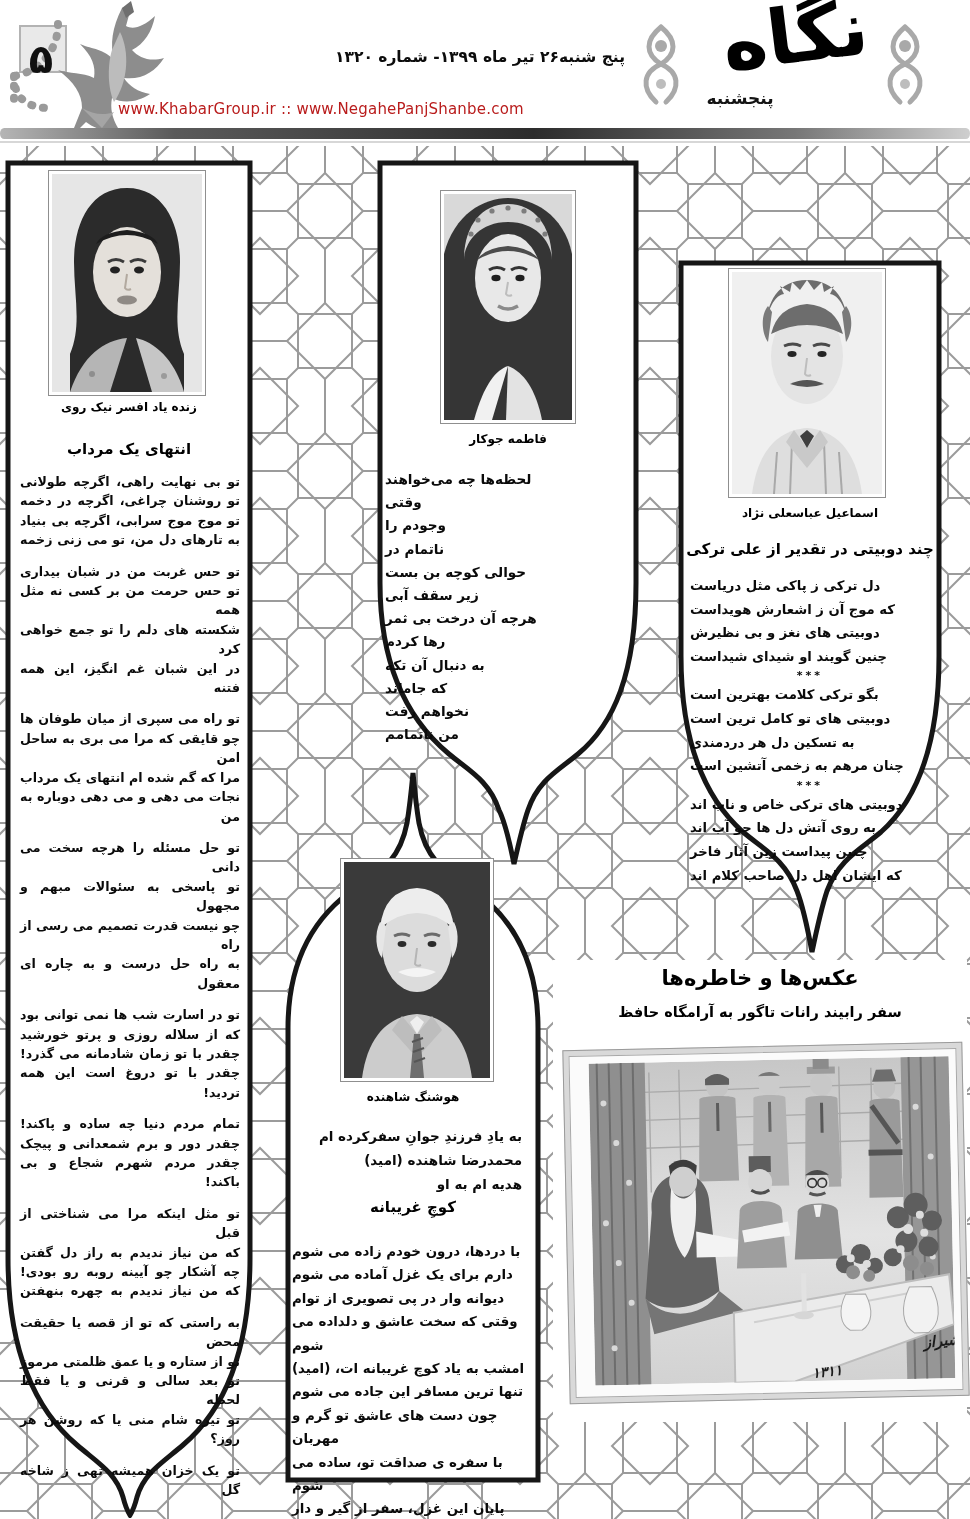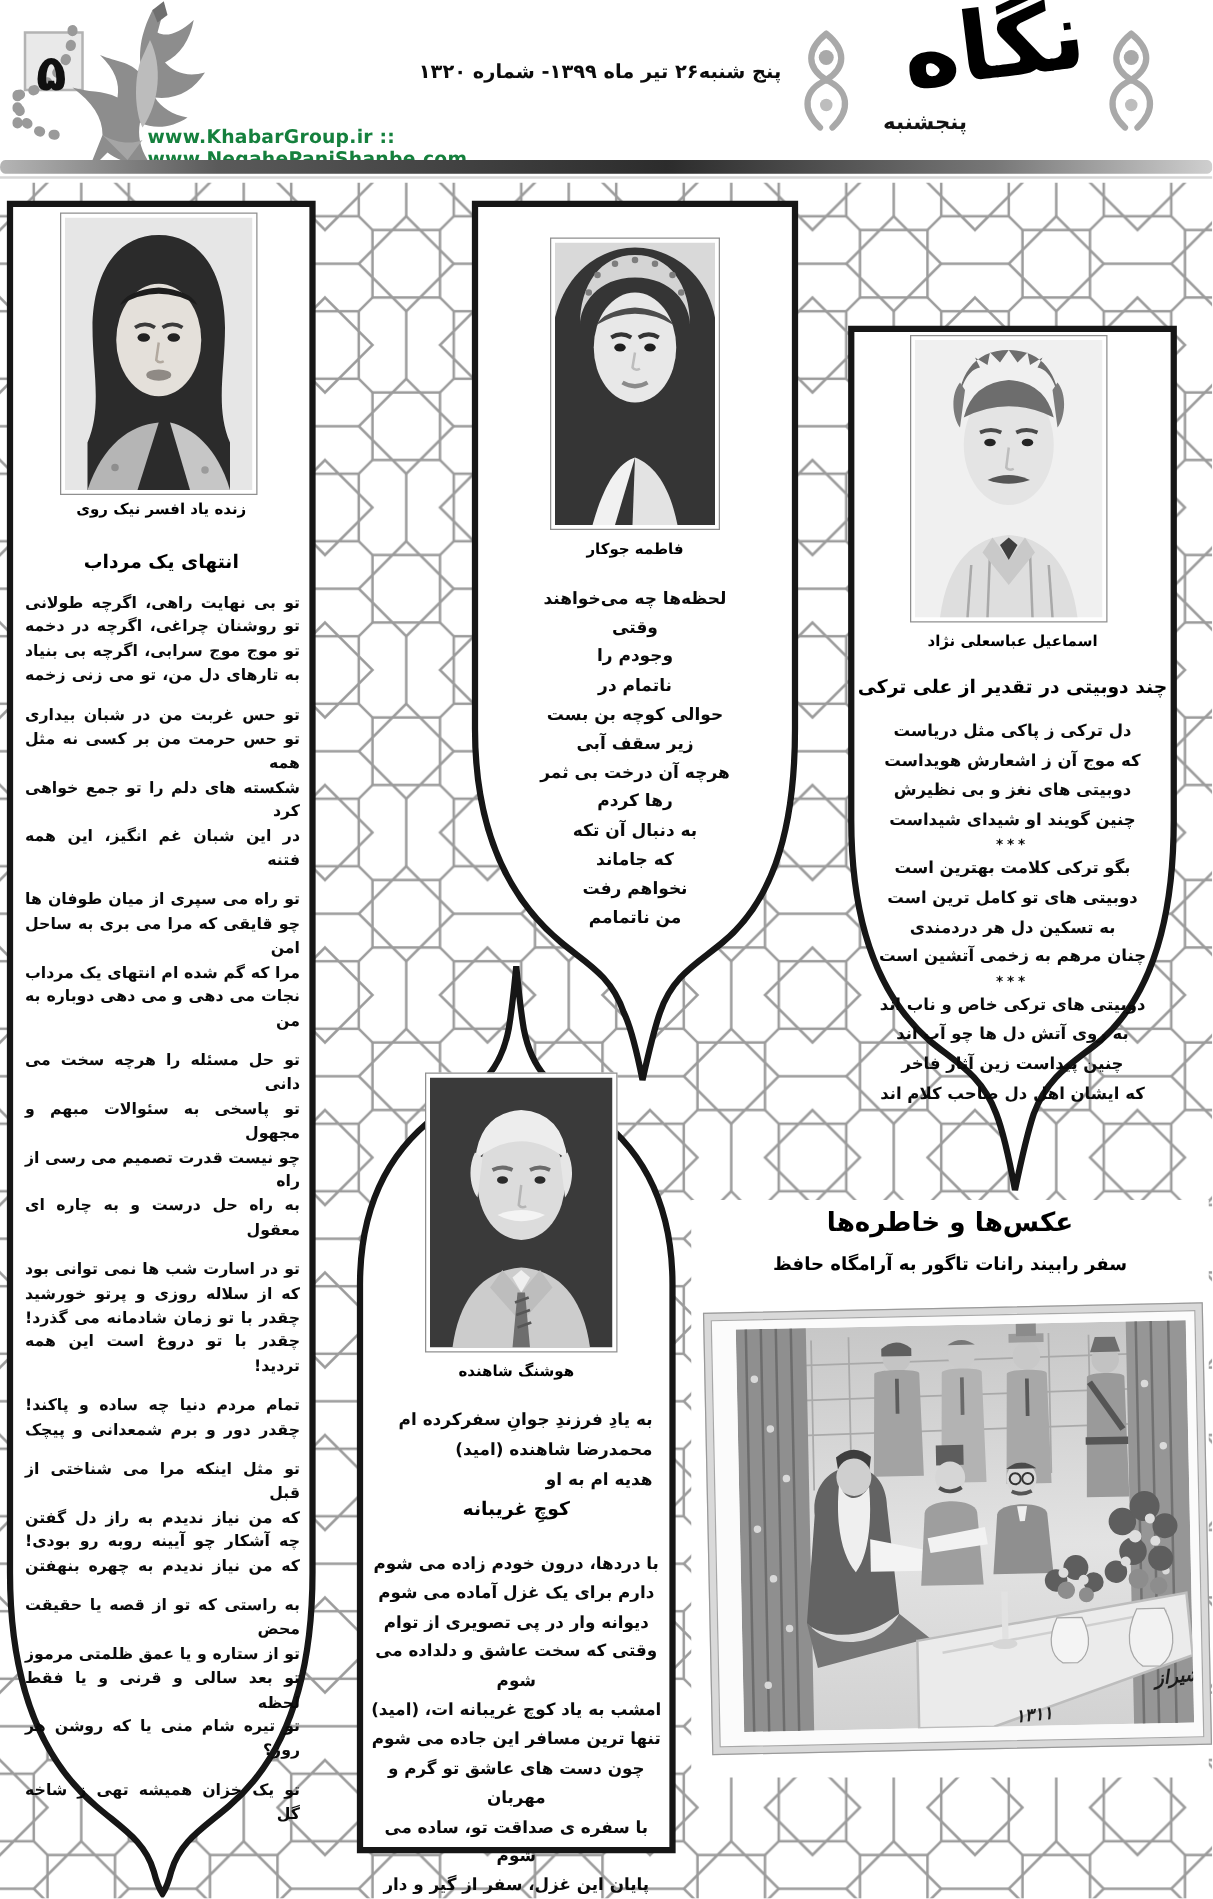--- a/index.html
+++ b/index.html
@@ -5,31 +5,31 @@
   html,body{margin:0;padding:0;background:#fff;}
   .page{position:relative;width:970px;height:1519px;background:#fff;overflow:hidden;
         font-family:"DejaVu Sans",sans-serif;direction:rtl;color:#111;}
   .abs{position:absolute;}
   
   .hbar{left:0;top:128px;width:970px;height:11px;
         background:linear-gradient(90deg,#b5b5b5 0%,#5a5a5a 18%,#2c2c2c 55%,#777 82%,#cfcfcf 100%);
         border-radius:6px/8px;}
   .hbar2{left:0;top:141px;width:970px;height:2px;background:#d7d7d7;}
   .urls{left:118px;top:100px;width:420px;direction:ltr;text-align:left;
-        font-size:15px;font-weight:700;color:#15803d;letter-spacing:.2px;}
+        font-size:15px;font-weight:400;color:#b91c1c;letter-spacing:.2px;}
   .dateline{left:330px;top:48px;width:300px;text-align:center;font-size:15.5px;font-weight:800;color:#0c0c0c;}
   .logo-main{left:705px;top:-10px;width:180px;text-align:center;font-size:76px;font-weight:900;
              color:#000;transform:rotate(-7deg);line-height:1.2;}
   .logo-sub{left:680px;top:88px;width:120px;text-align:center;font-size:17px;font-weight:700;color:#141414;letter-spacing:1px;}
   .numbadge-digit{left:18px;top:36px;width:46px;text-align:center;font-size:40px;font-weight:900;color:#101010;}
   
   .col-title{text-align:center;font-weight:900;font-size:12px;color:#000;}
   .poem-title{text-align:center;font-weight:900;font-size:15px;color:#000;}
   .jlines div{text-align:justify;text-align-last:justify;font-size:12.6px;line-height:19.4px;font-weight:700;color:#0a0a0a;}
-  .clines div{text-align:center;font-weight:700;color:#0a0a0a;}
+  .clines div{text-align:left;font-weight:700;color:#0a0a0a;}
   .mid div{font-size:13.6px;line-height:23.2px;}
   .rgt div{font-size:13.2px;line-height:23.6px;}
   .bot div{font-size:13.4px;line-height:23.4px;}
   .ded div{text-align:right;font-size:13.5px;line-height:24px;font-weight:700;color:#0a0a0a;}
   .jlines .gap{height:12px;line-height:12px;}
   .clines .sep,.jlines .sep{font-size:11px;line-height:15px;letter-spacing:3px;text-align:center;}
   
   .photo{background:#fff;border:1px solid #8f8f8f;padding:3px;}
   .photo svg{display:block;}
   
@@ -173,20 +173,21 @@
       <div>چو نیست قدرت تصمیم می رسی از راه</div>
       <div>به راه حل درست و به چاره ای معقول</div>
       <div class="gap"></div>
       <div>تو در اسارت شب ها نمی توانی بود</div>
       <div>که از سلاله روزی و پرتو خورشید</div>
       <div>چقدر با تو زمان شادمانه می گذرد!</div>
       <div>چقدر با تو دروغ است این همه تردید!</div>
       <div class="gap"></div>
       <div>تمام مردم دنیا چه ساده و پاکند!</div>
       <div>چقدر دور و برم شمعدانی و پیچک</div>
+      <div>چقدر مردم شهرم شجاع و بی باکند!</div>
       <div class="gap"></div>
       <div>تو مثل اینکه مرا می شناختی از قبل</div>
       <div>که من نیاز ندیدم به راز دل گفتن</div>
       <div>چه آشکار چو آیینه روبه رو بودی!</div>
       <div>که من نیاز ندیدم به چهره بنهفتن</div>
       <div class="gap"></div>
       <div>به راستی که تو از قصه یا حقیقت محض</div>
       <div>تو از ستاره و یا عمق ظلمتی مرموز</div>
       <div>تو بعد سالی و قرنی و یا فقط لحظه</div>
       <div>تو تیره شام منی یا که روشن هر روز؟</div>

